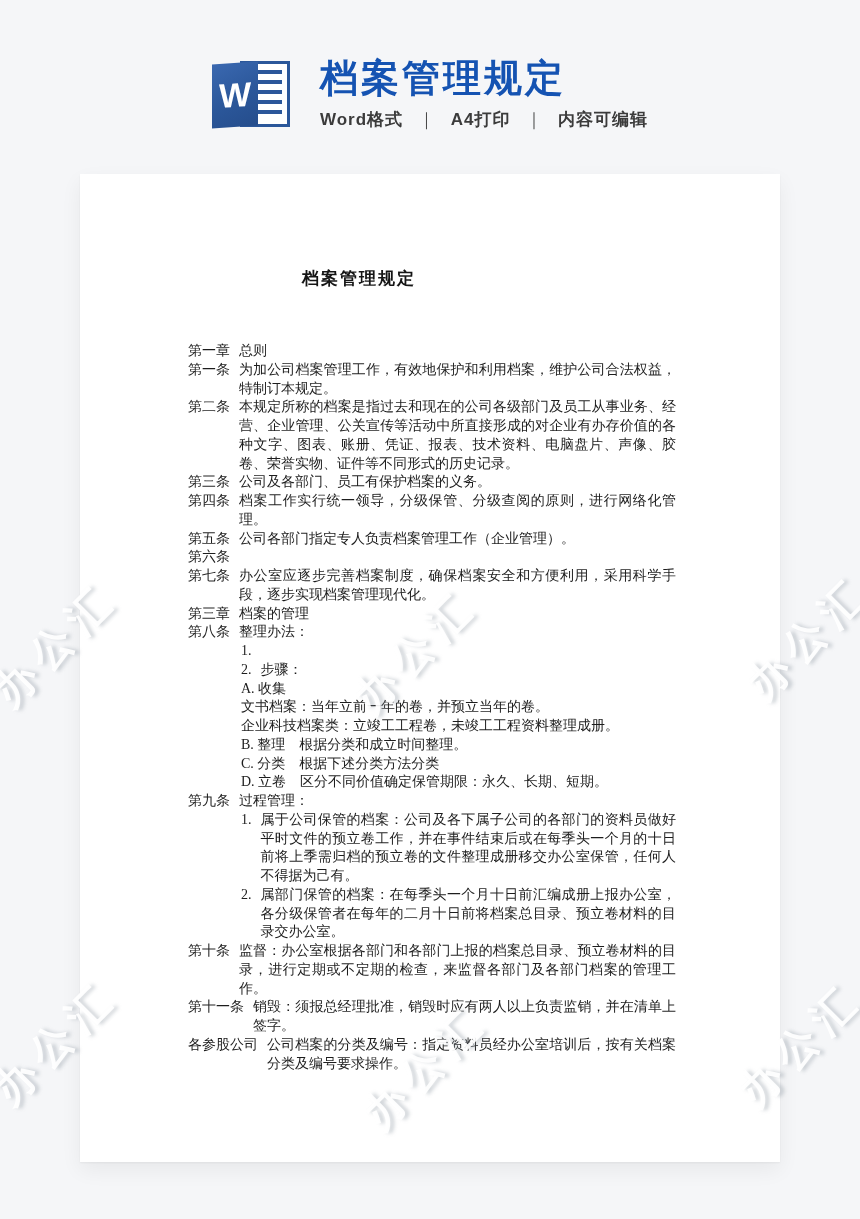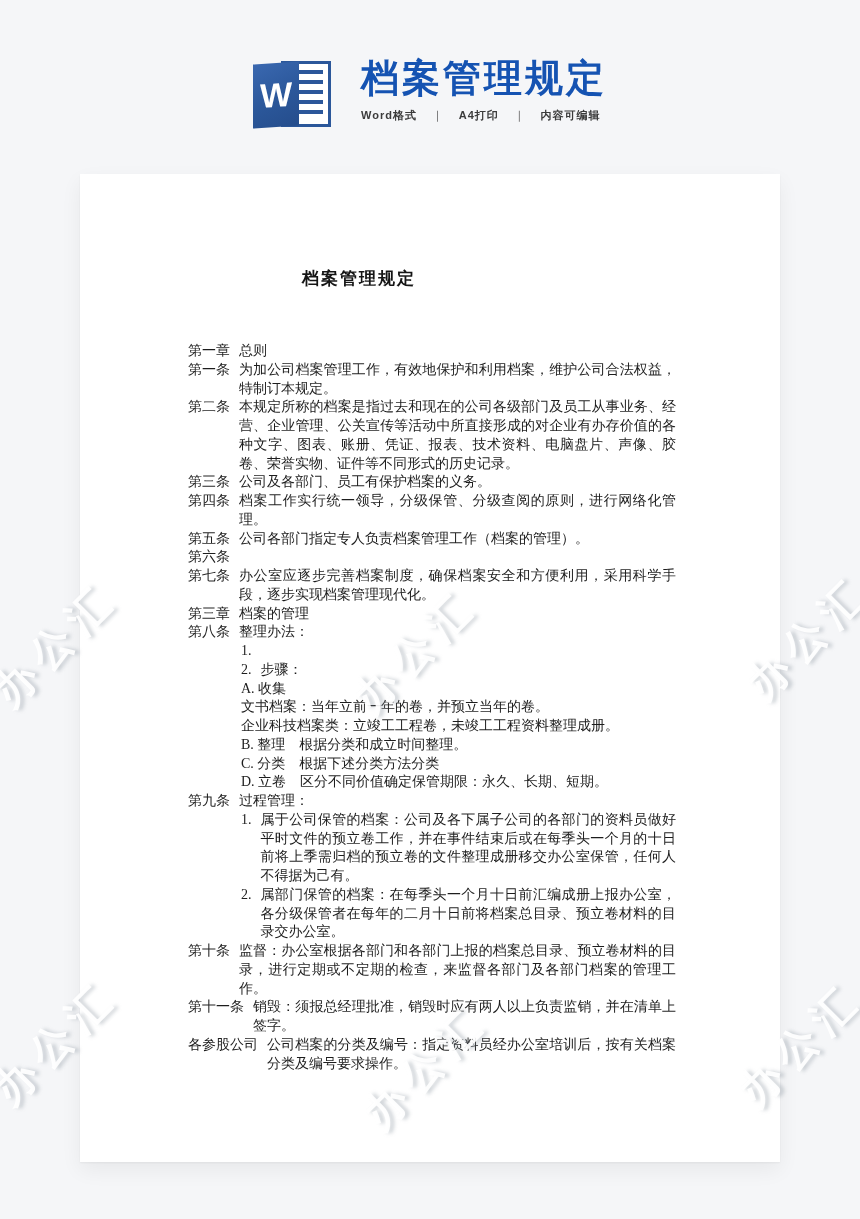--- a/index.html
+++ b/index.html
@@ -97,21 +97,21 @@
     line-height: 44px;
     font-weight: 800;
     letter-spacing: 3px;
     color: #1553b2;
   }
   .header-subtitle {
     margin-top: 8px;
     display: flex;
     align-items: center;
     gap: 15px;
-    font-size: 11px;
+    font-size: 17px;
     font-weight: 700;
     letter-spacing: 1px;
     color: #3b3b3b;
   }
   .header-subtitle .sep { color: #4a4a4a; font-weight: 400; }
 
   
   .page {
     position: relative;
     width: 700px;
@@ -197,21 +197,21 @@
         <div class="para indent-0">
           <span class="p-label">第三条</span>
           <span class="p-text">公司及各部门、员工有保护档案的义务。</span>
         </div>
         <div class="para indent-0">
           <span class="p-label">第四条</span>
           <span class="p-text">档案工作实行统一领导，分级保管、分级查阅的原则，进行网络化管理。</span>
         </div>
         <div class="para indent-0">
           <span class="p-label">第五条</span>
-          <span class="p-text">公司各部门指定专人负责档案管理工作（档案的管理）。</span>
+          <span class="p-text">公司各部门指定专人负责档案管理工作（企业管理）。</span>
         </div>
         <div class="para indent-0">
           <span class="p-label">第六条</span>
         </div>
         <div class="para indent-0">
           <span class="p-label">第七条</span>
           <span class="p-text">办公室应逐步完善档案制度，确保档案安全和方便利用，采用科学手段，逐步实现档案管理现代化。</span>
         </div>
         <div class="para indent-0">
           <span class="p-label">第三章</span>

